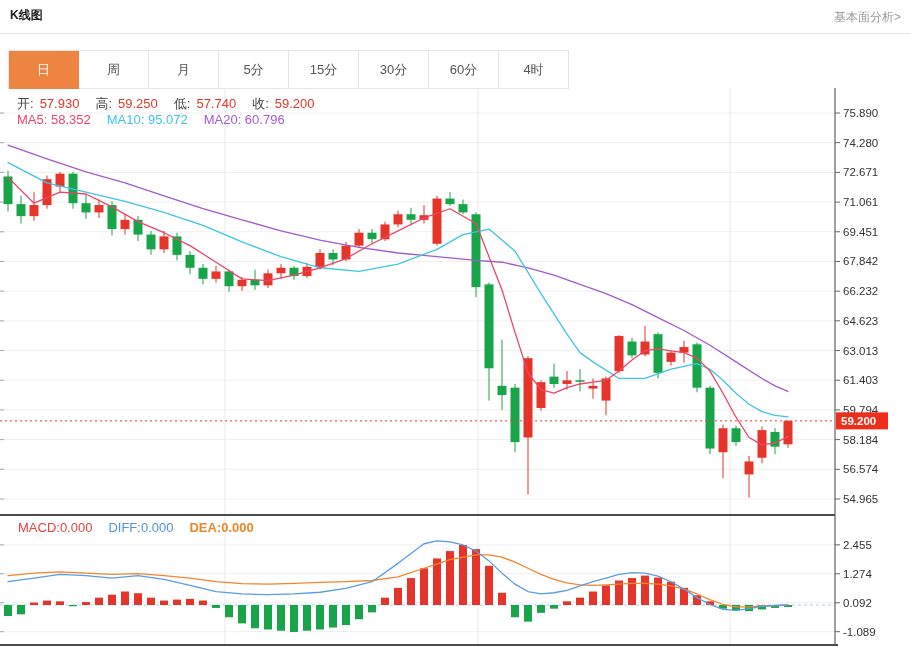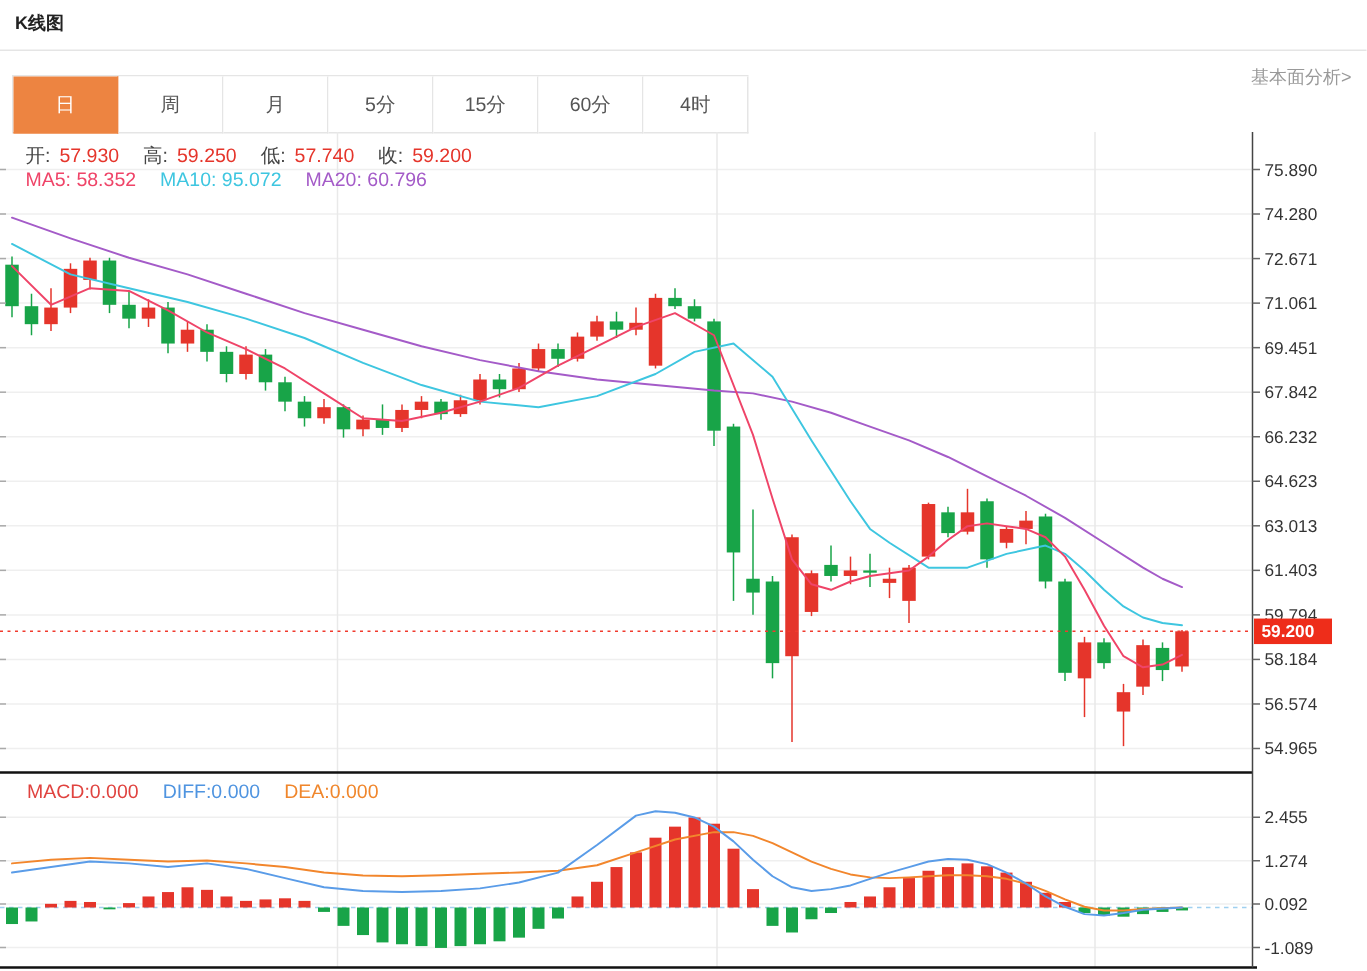--- a/index.html
+++ b/index.html
@@ -1,19 +1,19 @@
 <!DOCTYPE html>
 <html><head>
 <meta charset="utf-8">
 <style>
   html,body{margin:0;padding:0;background:#fff;}
   body{width:911px;height:647px;font-family:"Liberation Sans","DejaVu Sans",sans-serif;position:relative;overflow:hidden;}
   .app{position:absolute;inset:0;}
   .page-title{position:absolute;left:10px;top:7px;font-size:12px;font-weight:bold;color:#222;}
-  .top-link{position:absolute;right:10px;top:9px;font-size:12px;color:#999;text-decoration:none;cursor:pointer;margin-top:34px;}
+  .top-link{position:absolute;right:10px;top:9px;font-size:12px;color:#999;text-decoration:none;cursor:pointer;}
   .title-divider{position:absolute;left:0;top:33px;width:911px;height:1px;background:#e5e5e5;}
   .tabbar{position:absolute;left:8px;top:50px;display:flex;border-left:1px solid #e5e5e5;border-top:1px solid #e5e5e5;}
   .tab{width:70px;height:38px;line-height:38px;text-align:center;font-size:13px;color:#555;background:#fff;
        border-right:1px solid #e5e5e5;border-bottom:1px solid #e5e5e5;cursor:pointer;box-sizing:border-box;}
   .tab.active{background:#ED8441;color:#fff;border-color:#ED8441;}
   .inforow{position:absolute;left:17px;font-size:13px;white-space:nowrap;z-index:3;}
   .inforow span{margin-right:6px;}
   .inforow .lab{color:#444;}
   .inforow .gap{margin-right:16px;text-align:center;}
   #chart-svg{position:absolute;left:0;top:88px;}
@@ -26,26 +26,27 @@
 <div class="app">
   <div class="page-title">K线图</div>
   <a class="top-link">基本面分析&gt;</a>
   <div class="title-divider"></div>
   <div class="tabbar" id="tabbar">
       <div class="tab active">日</div>
       <div class="tab">周</div>
       <div class="tab">月</div>
       <div class="tab">5分</div>
       <div class="tab">15分</div>
+      <div class="tab">30分</div>
       <div class="tab">60分</div>
       <div class="tab">4时</div>
     </div>
   <div class="inforow" id="ohlc-row" style="top:95px;"><span class="lab">开:</span><span class="gap" style="color: rgb(229, 53, 43);">57.930</span><span class="lab">高:</span><span class="gap" style="color: rgb(229, 53, 43);">59.250</span><span class="lab">低:</span><span class="gap" style="color: rgb(229, 53, 43);">57.740</span><span class="lab">收:</span><span class="gap" style="color: rgb(229, 53, 43);">59.200</span></div>
   <div class="inforow" id="ma-row" style="top:112px;"><span class="gap" style="color: rgb(239, 68, 104);">MA5: 58.352</span><span class="gap" style="color: rgb(62, 198, 224);">MA10: 95.072</span><span class="gap" style="color: rgb(164, 91, 200);">MA20: 60.796</span></div>
-  <div class="macd-row" id="macd-row"><span style="color: rgb(224, 67, 63);">MACD:0.000</span><span style="color: rgb(79, 148, 224); text-align: right;">DIFF:0.000</span><span style="color: rgb(240, 134, 43);">DEA:0.000</span></div>
+  <div class="macd-row" id="macd-row"><span style="color: rgb(224, 67, 63);">MACD:0.000</span><span style="color: rgb(79, 148, 224); text-align: right;">DIFF:0.000</span><span style="color: rgb(240, 134, 43); font-weight: bold;">DEA:0.000</span></div>
   <svg id="chart-svg" width="911" height="559" viewBox="0 0 911 559">
       <g>
         <line x1="0" y1="25" x2="835" y2="25" stroke="#efefef" stroke-width="1"></line>
         <line x1="0" y1="54.69918699999999" x2="835" y2="54.69918699999999" stroke="#efefef" stroke-width="1"></line>
         <line x1="0" y1="84.37992729999989" x2="835" y2="84.37992729999989" stroke="#efefef" stroke-width="1"></line>
         <line x1="0" y1="114.07911429999989" x2="835" y2="114.07911429999989" stroke="#efefef" stroke-width="1"></line>
         <line x1="0" y1="143.77830130000012" x2="835" y2="143.77830130000012" stroke="#efefef" stroke-width="1"></line>
         <line x1="0" y1="173.45904160000003" x2="835" y2="173.45904160000003" stroke="#efefef" stroke-width="1"></line>
         <line x1="0" y1="203.15822860000003" x2="835" y2="203.15822860000003" stroke="#efefef" stroke-width="1"></line>
         <line x1="0" y1="232.8389688999999" x2="835" y2="232.8389688999999" stroke="#efefef" stroke-width="1"></line>

